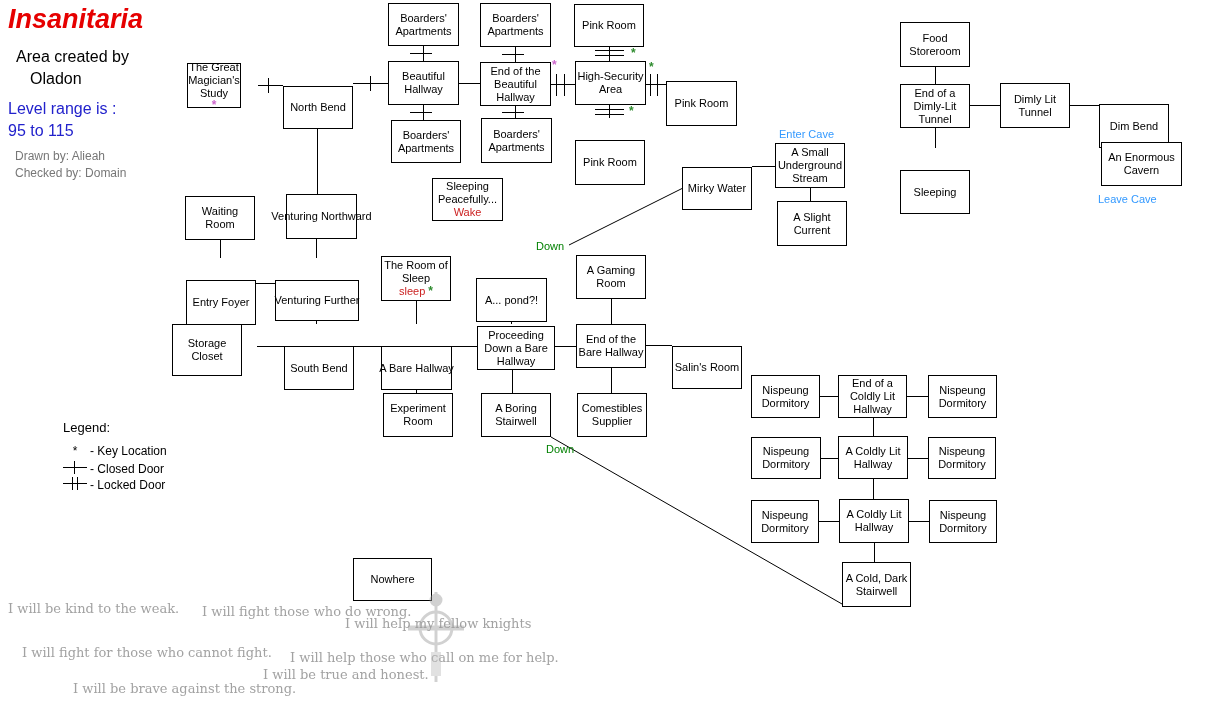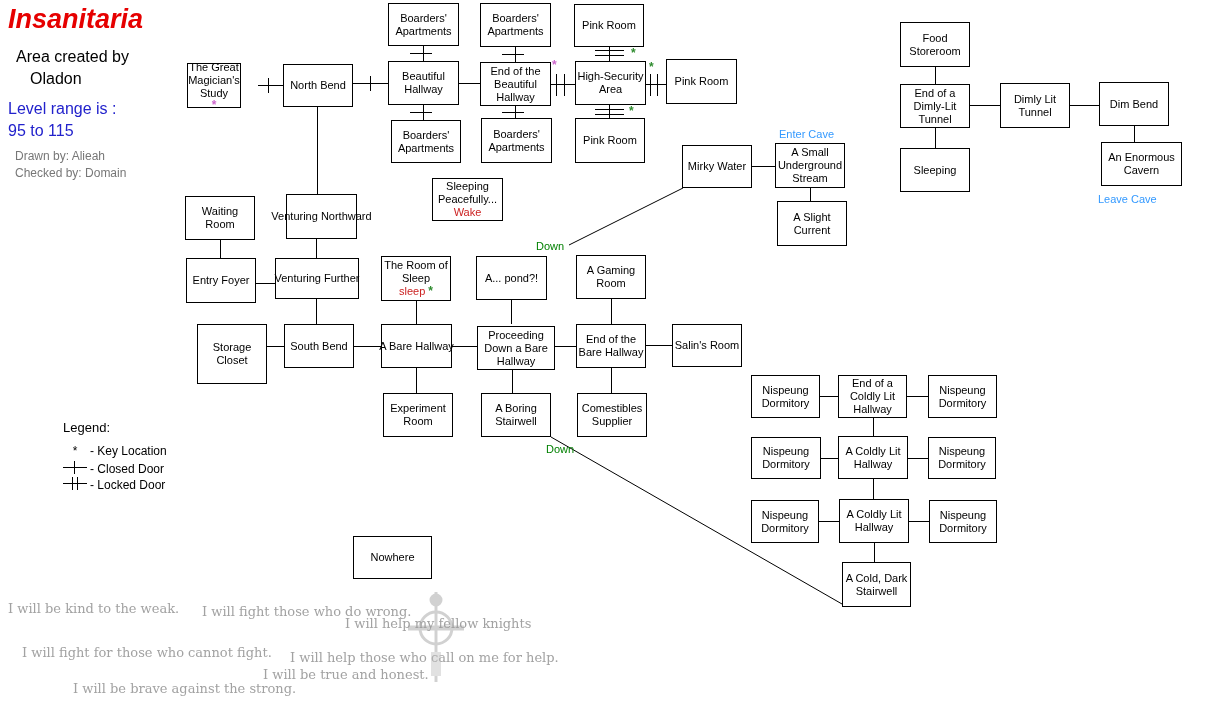--- a/index.html
+++ b/index.html
@@ -3,21 +3,21 @@
 <meta charset="utf-8">
 <style>
   html,body{margin:0;padding:0;background:#fff;}
   #stage{position:relative;width:1225px;height:707px;background:#fff;overflow:hidden;
          font-family:"Liberation Sans",sans-serif;color:#000;}
   svg.lines{position:absolute;left:0;top:0;pointer-events:none;}
   
   .room{position:absolute;border:1px solid #000;background:#fff;box-sizing:border-box;
         display:flex;flex-direction:column;align-items:center;justify-content:center;
         text-align:center;font-size:11px;line-height:13px;padding:1px;}
-  .room.nw{white-space:nowrap;}
+  .room.nw{white-space:nowrap;margin-top:22px;}
   .room.ovf{white-space:nowrap;overflow:visible;}
   .cmd-red{color:#CC2222;}
   .star{font-size:12px;font-weight:bold;line-height:10px;}
   .star.green{color:#2E8B2E;}
   .star.pink{color:#CC66CC;}
   .floatstar{position:absolute;z-index:3;}
   
   .maplabel{position:absolute;font-size:11px;line-height:12px;}
   .lbl-down{color:#008000;}
   .lbl-cave{color:#3399FF;}
@@ -147,21 +147,21 @@
   <div class="room nw" style="left:682px;top:145px;width:70px;height:43px">Mirky Water</div>
   <div class="room" style="left:775px;top:143px;width:70px;height:45px">A Small Underground Stream</div>
   <div class="room" style="left:777px;top:201px;width:70px;height:45px">A Slight Current</div>
   <div class="maplabel lbl-cave" style="left:779px;top:128px;">Enter Cave</div>
   <div class="maplabel lbl-cave" style="left:1098px;top:193px;">Leave Cave</div>
 
   <div class="room" style="left:185px;top:196px;width:70px;height:44px">Waiting Room</div>
   <div class="room ovf" style="left:286px;top:194px;width:71px;height:45px">Venturing Northward</div>
   <div class="room nw" style="left:186px;top:258px;width:70px;height:45px">Entry Foyer</div>
   <div class="room nw" style="left:275px;top:258px;width:84px;height:41px">Venturing Further</div>
-  <div class="room" style="left:197px;top:324px;width:70px;height:60px">Storage Closet</div>
+  <div class="room" style="left:172px;top:324px;width:70px;height:52px">Storage Closet</div>
   <div class="room nw" style="left:284px;top:324px;width:70px;height:44px">South Bend</div>
   <div class="room" style="left:432px;top:178px;width:71px;height:43px">
     <span>Sleeping Peacefully...</span>
     <span class="cmd-red">Wake</span>
   </div>
 
   <div class="room" style="left:381px;top:256px;width:70px;height:45px">
     <span>The Room of Sleep</span>
     <span>
       <span class="cmd-red">sleep</span>

